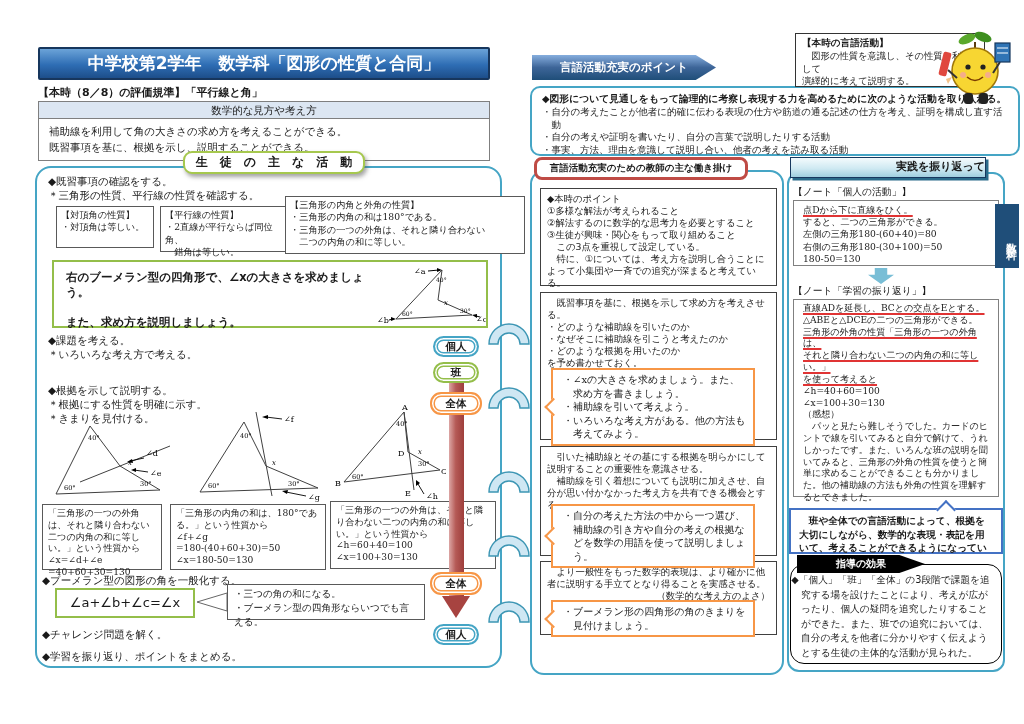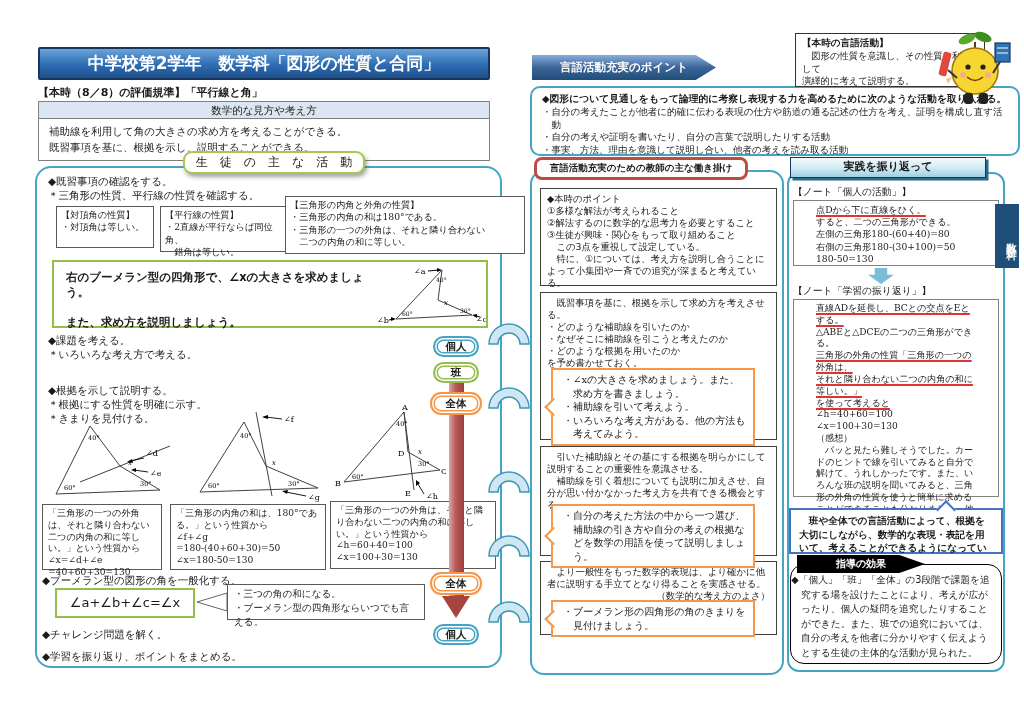--- a/index.html
+++ b/index.html
@@ -7,41 +7,41 @@
   body{position:relative;background:#fff;font-family:"DejaVu Sans","Liberation Sans",sans-serif;color:#1a1a1a;overflow:hidden}
   .abs{position:absolute}
   .serif{font-family:"DejaVu Serif","Liberation Serif",serif}
   .pre{white-space:pre-line}
   .hang{padding-left:1em;text-indent:-1em}
   .header-bar{background:linear-gradient(180deg,#6ba3d8 0%,#2e6db4 55%,#1d4e8a 100%);border:2px solid #17365d;color:#fff;font-weight:bold;font-size:17px;text-align:center;line-height:29px;border-radius:2px}
   .eval-label{font-weight:bold;font-size:11px}
   .crit-table{border:1.4px solid #7f7f7f;background:#fff}
   .crit-head{background:#dce6f2;border-bottom:1px solid #7f7f7f;text-align:center;font-size:10.5px;height:17px;line-height:17px}
   .crit-body{padding:4px 10px;font-size:10.5px;line-height:1.55}
-  .act-label{border:2.5px solid #a6c84e;border-radius:9px;background:#fff;box-shadow:2px 3px 4px rgba(90,90,90,.55);text-align:center;font-weight:normal;font-size:12px;line-height:19px;z-index:4}
+  .act-label{border:2.5px solid #a6c84e;border-radius:9px;background:#fff;box-shadow:2px 3px 4px rgba(90,90,90,.55);text-align:center;font-weight:bold;font-size:12px;line-height:19px;z-index:4}
   .bigbox{border:2.5px solid #45a5c5;border-radius:16px;background:#fff}
   .wbox{border:1.2px solid #595959;background:#fff}
   .greenbox{border:2.5px solid #94be4a;background:#fff}
   .step{font-size:10.5px}
   .prop{font-size:9.2px;line-height:1.35;padding:2px 4px}
   .expl{font-size:9.1px;line-height:1.3;padding:3px 5px;background:#fff}
   .badge{position:absolute;background:#fff;text-align:center;font-weight:bold;font-size:10.5px;z-index:3;border-radius:11px}
   .bd-blue{border:2px solid #45a5c5;box-shadow:inset 0 0 0 1.5px #fff,inset 0 0 0 3px #45a5c5}
   .bd-green{border:2px solid #94be4a;box-shadow:inset 0 0 0 1.5px #fff,inset 0 0 0 3px #94be4a}
   .bd-orange{border:2px solid #f79646;box-shadow:inset 0 0 0 1.5px #fff,inset 0 0 0 3px #f79646}
   .flow-band{background:linear-gradient(90deg,#dca6a4 0%,#b55a56 45%,#9e3e3b 100%);z-index:2}
   .flow-head{width:0;height:0;border-left:14px solid transparent;border-right:14px solid transparent;border-top:22px solid #a74340;z-index:2}
   .blue-arrow{background:linear-gradient(180deg,#86aede 0%,#3d6598 50%,#1f4e79 100%);clip-path:polygon(0 0,89% 0,100% 50%,89% 100%,0 100%);color:#fff;font-weight:bold;font-size:11.5px;text-align:center;z-index:2}
   .red-pill{border:3px solid #bf4b45;border-radius:8px;background:#fff;font-weight:bold;font-size:9.5px;text-align:center;z-index:3}
   .tbox{border:1.2px solid #404040;background:#fff;font-size:9.4px;line-height:1.28;padding:4px 6px}
   .callout{border:2px solid #f79646;background:#fff;position:absolute;padding:3px 6px 3px 10px;z-index:2}
   .callout::before{content:"";position:absolute;left:-6.5px;top:50%;width:11px;height:11px;background:#fff;border-left:2px solid #f79646;border-bottom:2px solid #f79646;transform:translateY(-50%) rotate(45deg)}
   .callout .it{font-size:10px;line-height:1.35}
-  .jissen{background:linear-gradient(180deg,#f4fbfd 0%,#cfe9f2 55%,#9fcfdf 100%);border:1.5px solid #17375e;box-shadow:2.5px 2.5px 0 #2a6b8a;font-weight:bold;font-size:11px;text-align:center;line-height:18px;z-index:3}
-  .notebox{border:1px solid #808080;background:#fff;font-size:9.2px;line-height:1.33;padding:3px 22px}
+  .jissen{background:linear-gradient(180deg,#f4fbfd 0%,#cfe9f2 55%,#9fcfdf 100%);border:1.5px solid #17375e;box-shadow:2.5px 2.5px 0 #2a6b8a;font-weight:bold;font-size:11px;text-align:right;line-height:18px;z-index:3}
+  .notebox{border:1px solid #808080;background:#fff;font-size:9.2px;line-height:1.33;padding:3px 9px}
   .u-red{text-decoration:underline;text-decoration-color:#e03434;text-decoration-thickness:1.5px;text-underline-offset:2px}
   .down-arrow{clip-path:polygon(26% 0,74% 0,74% 42%,100% 42%,50% 100%,0 42%,26% 42%);background:#79bed6;z-index:2}
   .speech{border:2px solid #4472c4;background:#fff;font-weight:bold;font-size:9.7px;line-height:1.4;padding:4px 8px;z-index:2}
   .speech::before{content:"";position:absolute;top:-7px;left:148px;width:12px;height:12px;background:#fff;border-top:2px solid #4472c4;border-left:2px solid #4472c4;transform:rotate(45deg)}
   .black-arrow{background:#000;color:#fff;clip-path:polygon(0 0,80% 0,100% 50%,80% 100%,0 100%);font-weight:bold;font-size:10px;text-align:center;line-height:18px;z-index:3}
   .effectbox{border:1.8px solid #000;border-radius:14px;background:#fff;font-size:9.7px;line-height:1.5;padding:8px 10px}
   .sidetab{background:#1f4e79;color:#fff;writing-mode:vertical-rl;text-orientation:upright;font-size:10.5px;font-weight:bold;text-align:center;letter-spacing:3px;z-index:5;padding-top:6px}
   .problem-text{font-weight:bold;font-size:11.5px;line-height:1.3}
   .crescent{z-index:4}
   svg text{font-family:"DejaVu Serif","Liberation Serif",serif}

